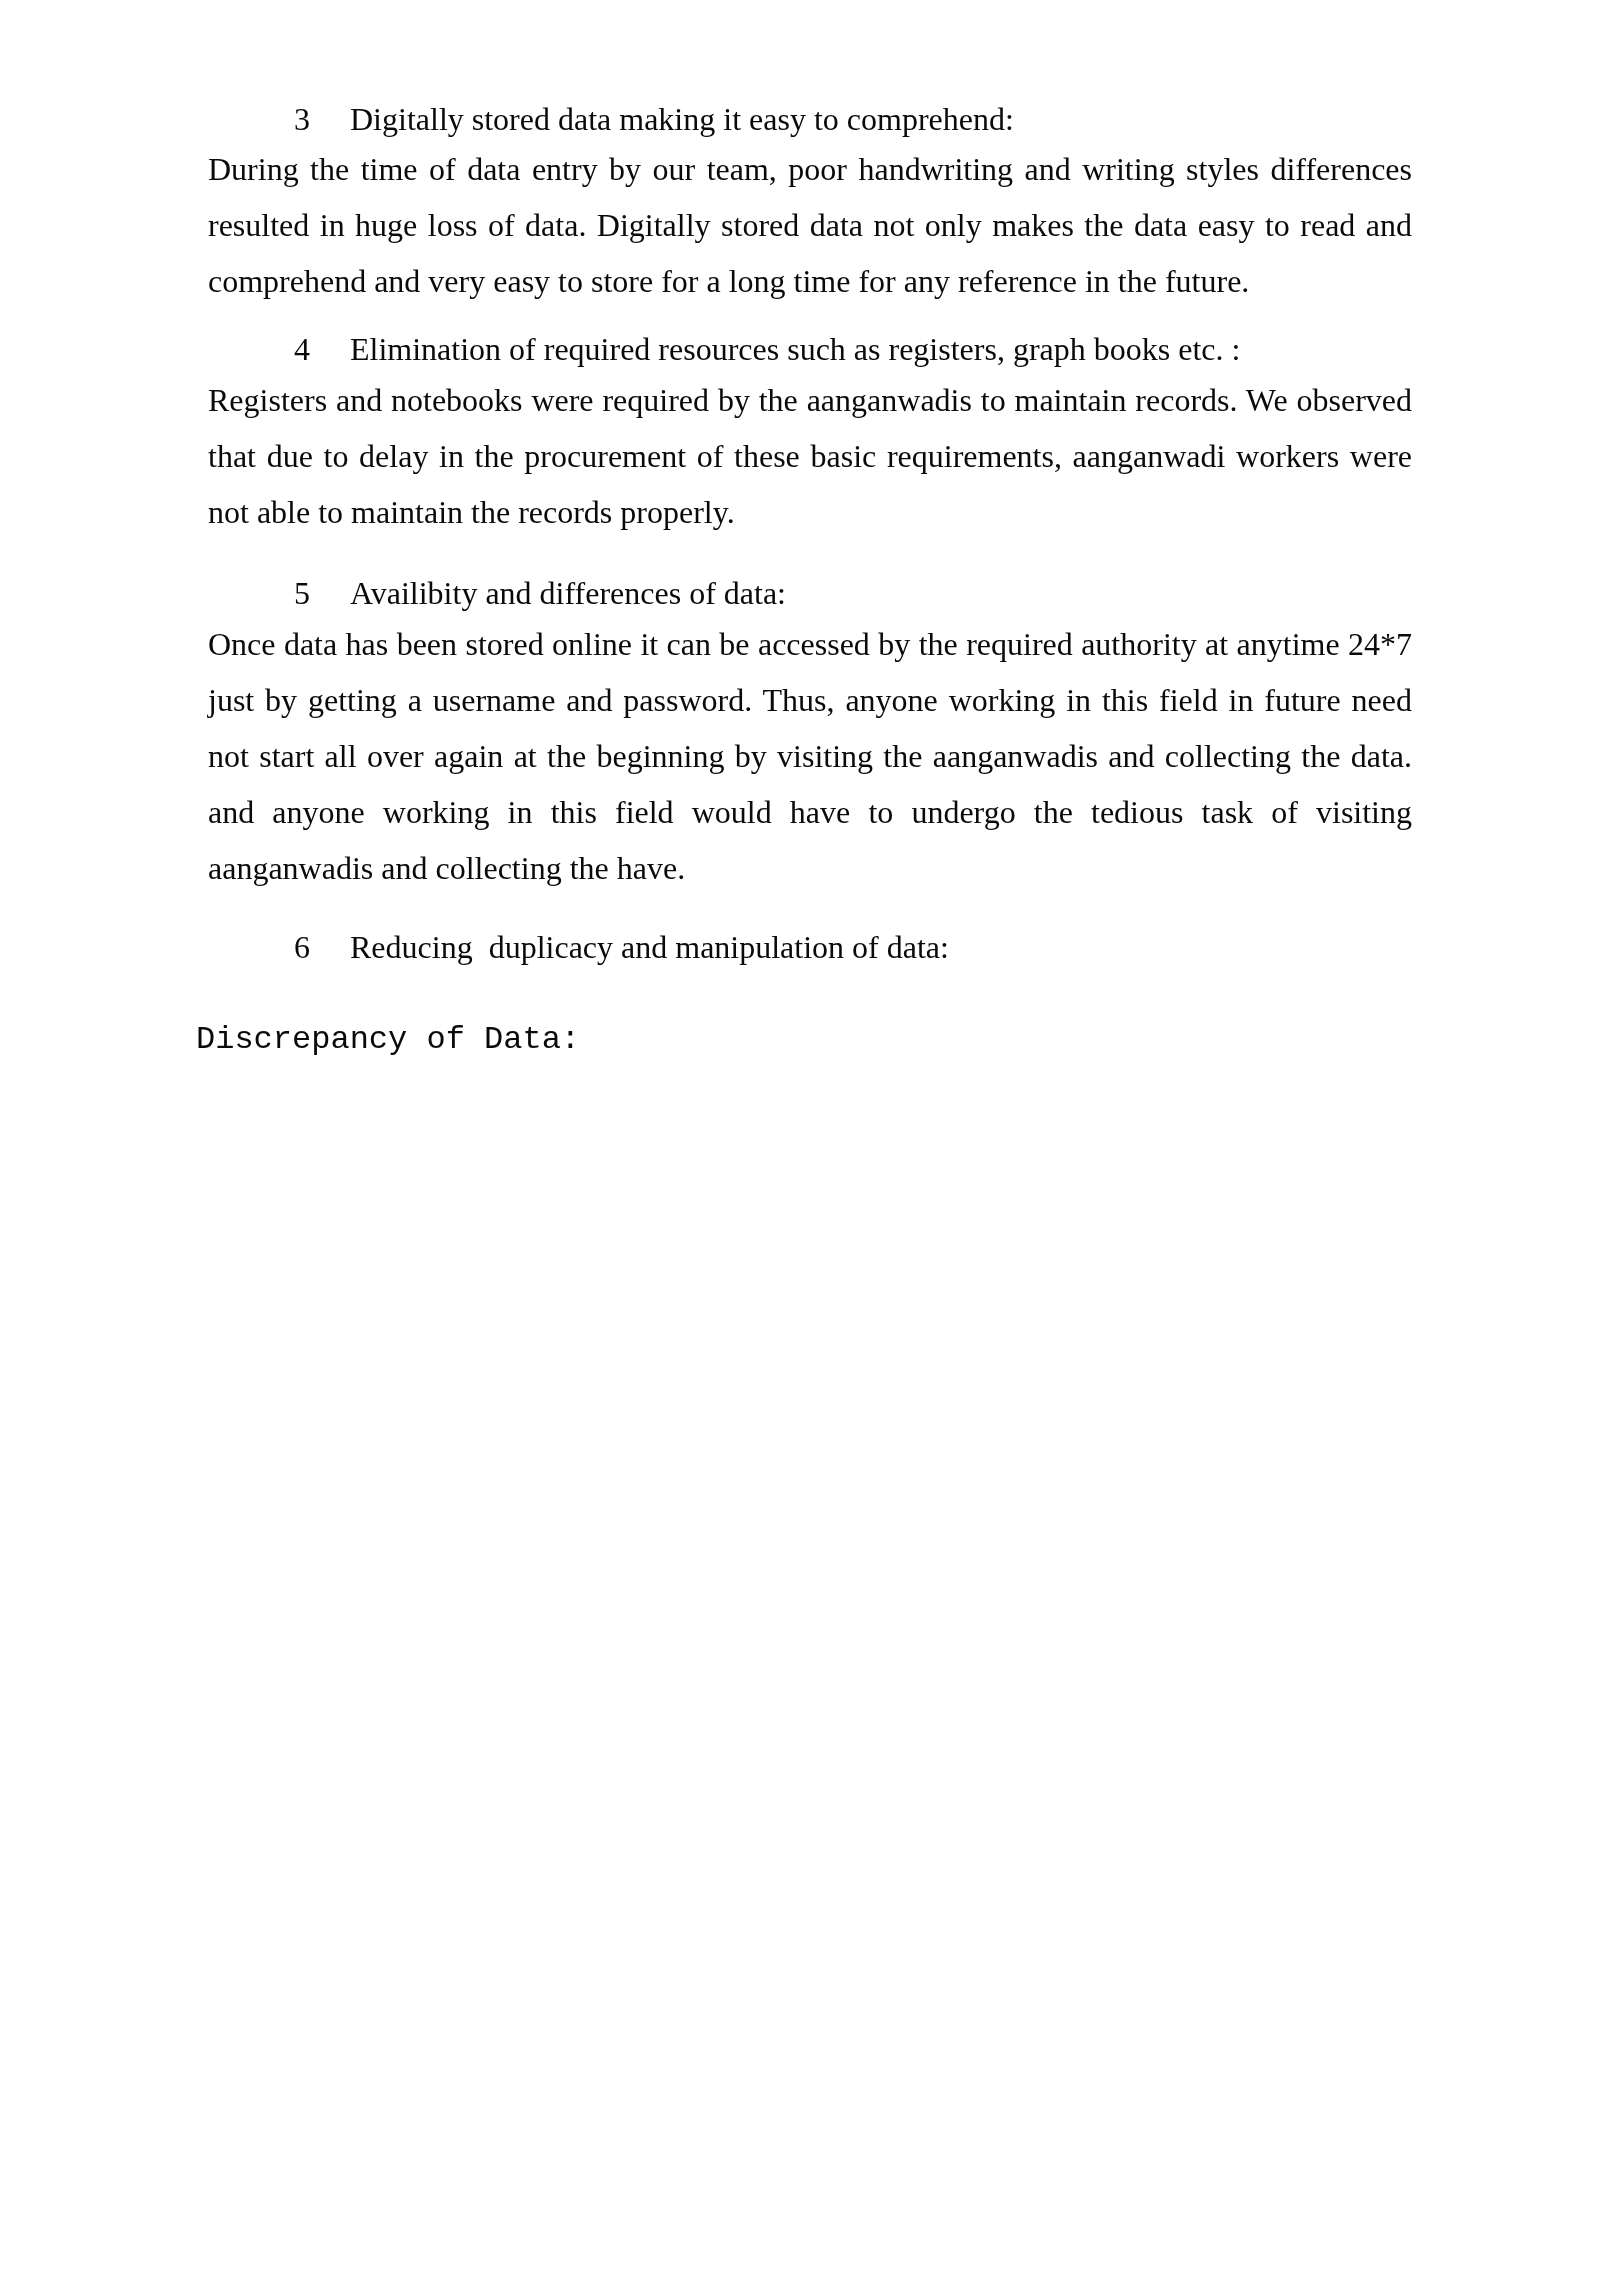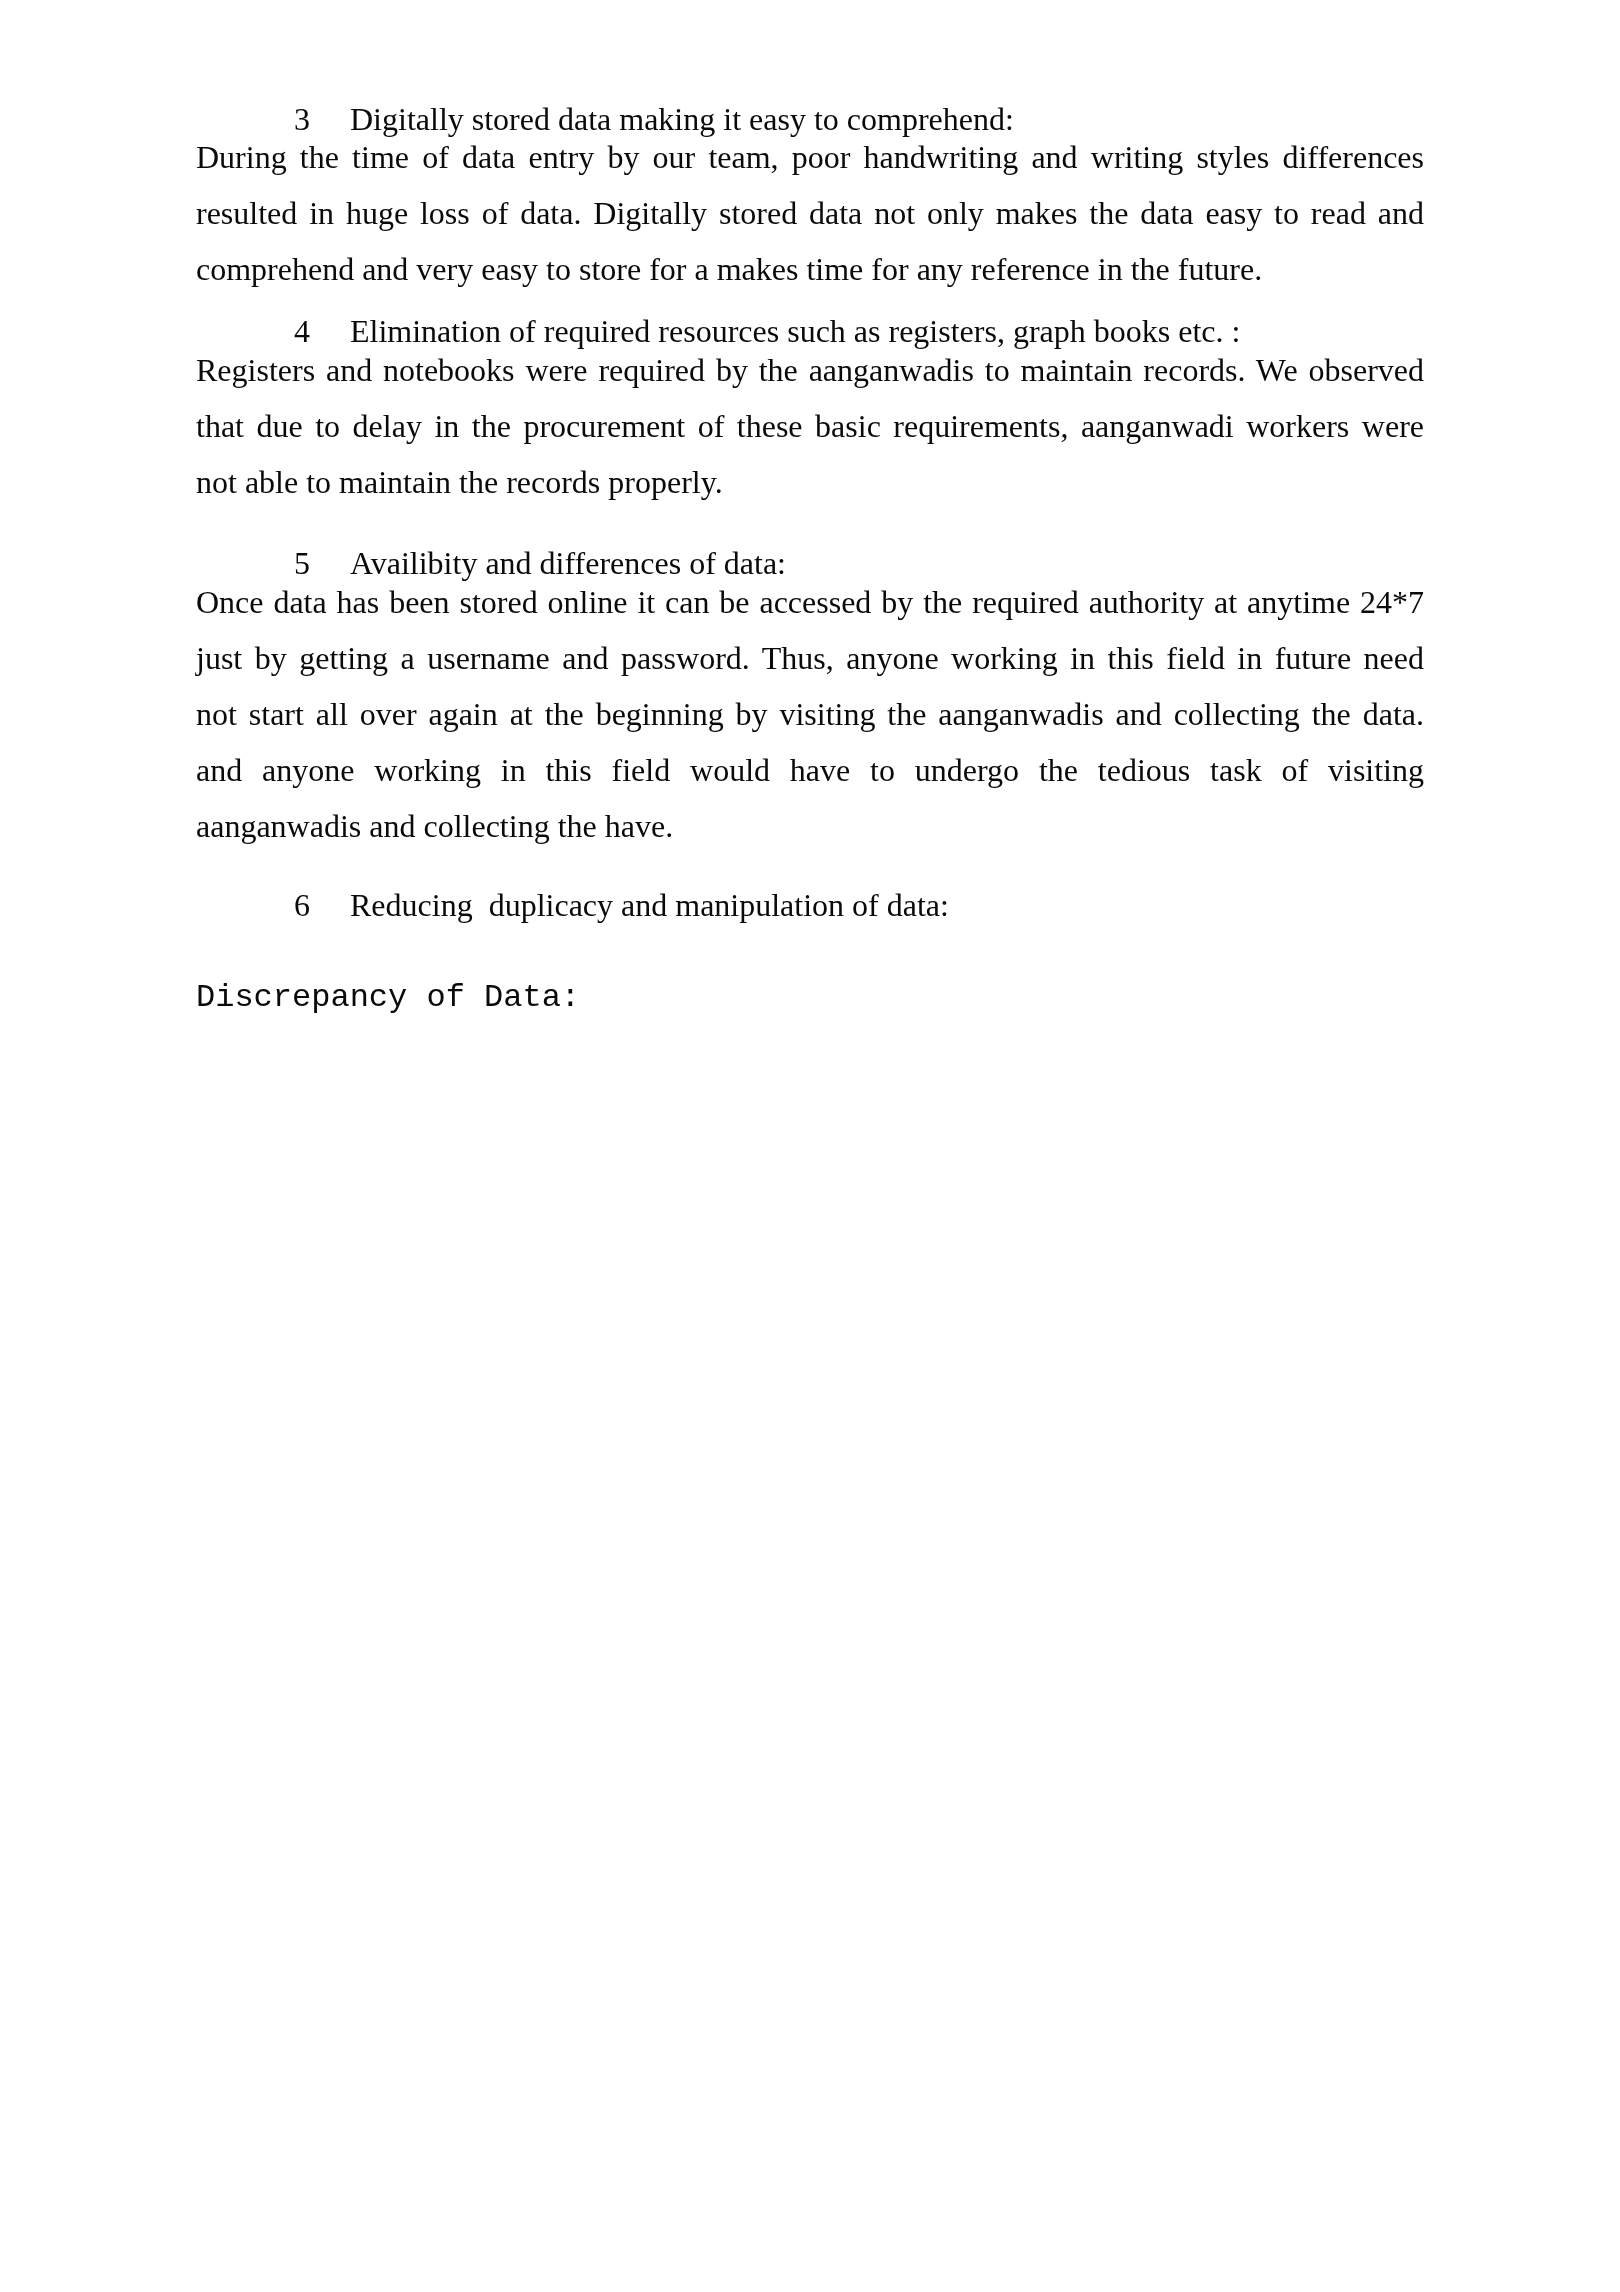--- a/index.html
+++ b/index.html
@@ -31,21 +31,21 @@
   .sec-6 { margin-top: 23.5px; }
   .sec-heading {
     white-space: nowrap;
     margin: 0 0 -17.6px 0;
   }
   .hnum {
     display: inline-block;
     margin-left: 98px;
     width: 56px;
   }
-  .para { margin: 0; }
+  .para { margin: 12px; }
   .para.tight { margin-top: -19.6px; }
   .line {
     white-space: nowrap;
     text-align: justify;
     text-align-last: justify;
     text-justify: inter-word;
   }
   .line.last {
     text-align-last: left;
   }
@@ -58,21 +58,21 @@
 <body>
 
 <div class="page">
   <div class="content">
     <div id="sections">
         <div class="section sec-3">
           <div class="sec-heading"><span class="hnum">3</span><span class="htitle">Digitally stored data making it easy to comprehend:</span></div>
           <div class="para">
             <div class="line">During the time of data entry by our team, poor handwriting and writing styles differences</div>
             <div class="line">resulted in huge loss of data. Digitally stored data not only makes the data easy to read and</div>
-            <div class="line last">comprehend and very easy to store for a makes time for any reference in the future.</div>
+            <div class="line last">comprehend and very easy to store for a long time for any reference in the future.</div>
           </div>
         </div>
         <div class="section sec-4">
           <div class="sec-heading"><span class="hnum">4</span><span class="htitle">Elimination of required resources such as registers, graph books etc. :</span></div>
           <div class="para">
             <div class="line">Registers and notebooks were required by the aanganwadis to maintain records. We observed</div>
             <div class="line">that due to delay in the procurement of these basic requirements, aanganwadi workers were</div>
             <div class="line last">not able to maintain the records properly.</div>
           </div>
         </div>

